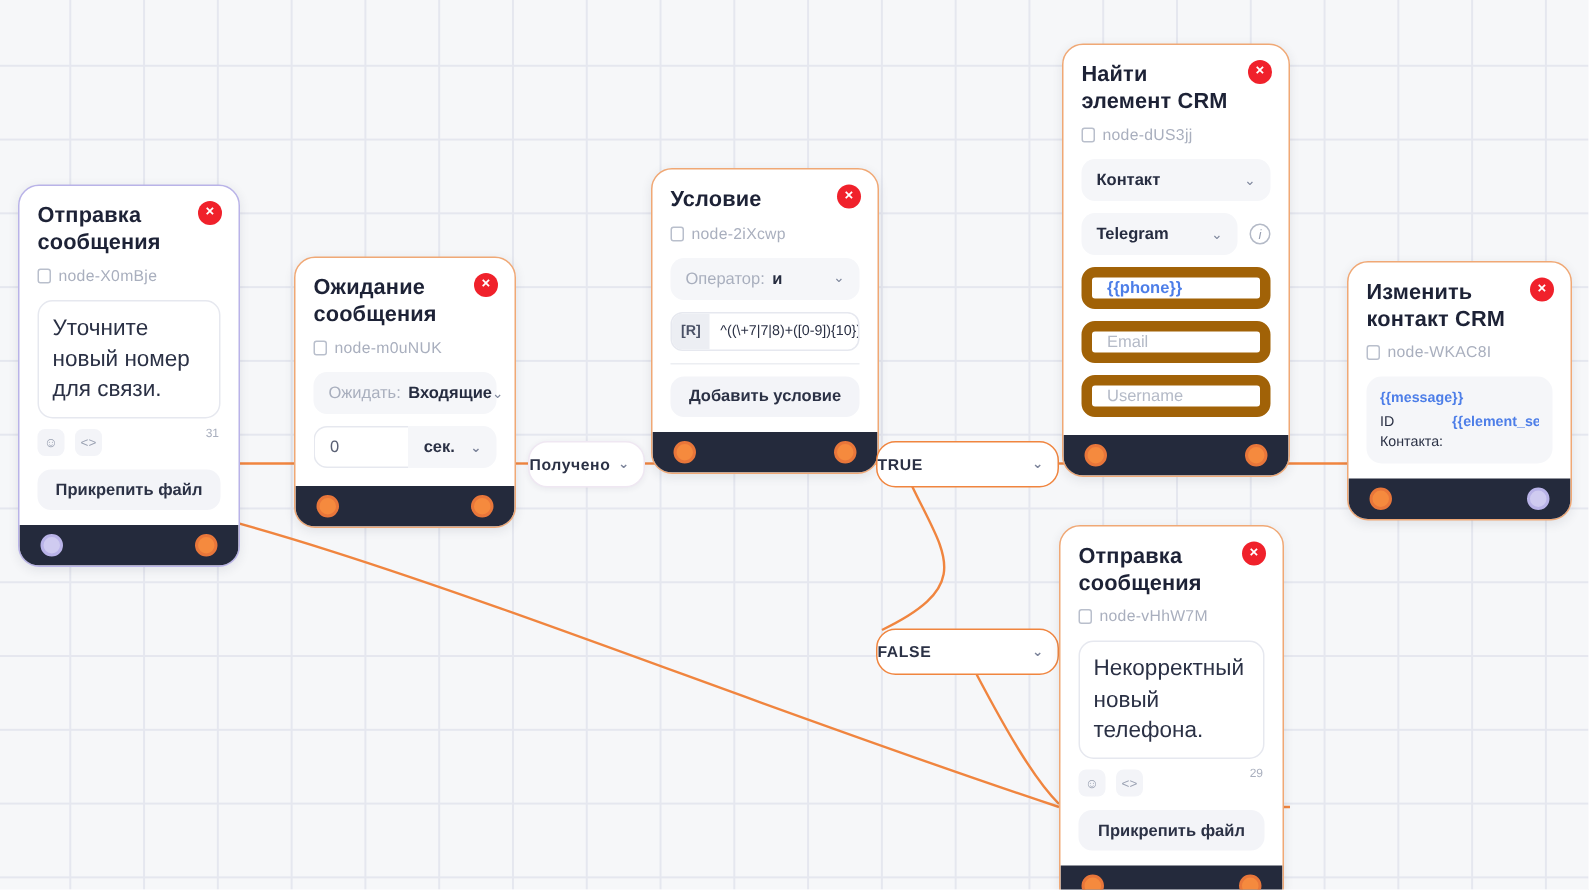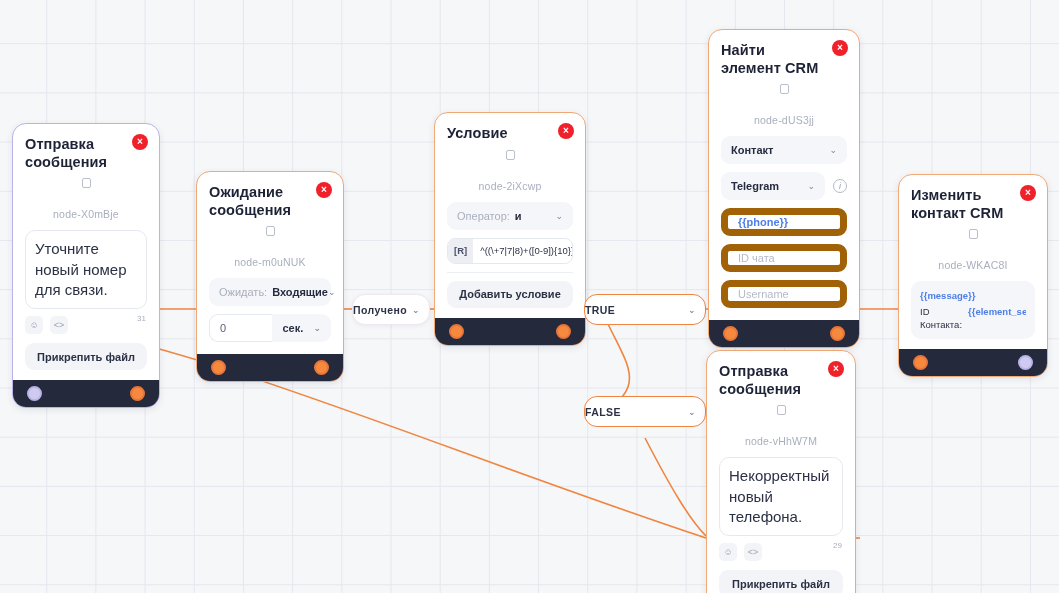--- a/index.html
+++ b/index.html
@@ -31,22 +31,22 @@
     display: flex; flex-direction: column;
   }
   .node.sel { border-color: #b9b3e8; }
   .node-body { padding: 12px 12px 10px 12px; flex: 1 1 auto; }
   .node-title {
     font-size: 14.5px; font-weight: bold; color: #1d2236;
     line-height: 1.22; letter-spacing: .1px;
     padding-right: 26px; margin-bottom: 7px;
   }
   .node-id {
-    display: flex; align-items: center; gap: 20px;
-    font-size: 10.5px; color: #a9afbe; margin-bottom: 10px; letter-spacing: .2px; flex-direction: column;
+    display: flex; align-items: center; gap: 5px;
+    font-size: 10.5px; color: #a9afbe; margin-bottom: 10px; letter-spacing: .2px;
   }
   .copy-ic { width: 9px; height: 10px; border: 1.2px solid #b9bfcc; border-radius: 2px; display:inline-block; }
   .close-btn {
     position: absolute; top: 10px; right: 11px;
     width: 16px; height: 16px; border-radius: 50%;
     background: #f0212b; color: #fff;
     font-size: 10px; line-height: 16px; text-align: center;
     font-weight: bold; cursor: pointer;
   }
   .node-footer {
@@ -253,21 +253,21 @@
       <span class="port out"></span>
       <span class="port out"></span>
     </div>
   </div>
 
   <div class="pill" style="left:584px; top:294px; width:122px;">
     <span>TRUE</span>
     <span class="chev">⌄</span>
   </div>
 
-  <div class="pill" style="left:584px; top:396px; width:122px;">
+  <div class="pill" style="left:584px; top:419px; width:122px;">
     <span>FALSE</span>
     <span class="chev">⌄</span>
   </div>
 
   <div class="node" style="left:708px; top:29px; width:152px;">
     <div class="node-body" style="position:relative;">
       <div class="close-btn">×</div>
       <div class="node-title">Найти элемент CRM</div>
       <div class="node-id">
         <span class="copy-ic"></span>
@@ -278,21 +278,21 @@
         <span class="chev">⌄</span>
       </div>
       <div class="row-inline">
         <div class="fld">
           <span class="val">Telegram</span>
           <span class="chev">⌄</span>
         </div>
         <span class="info-ic">i</span>
       </div>
       <div class="fld-outline filled">{{phone}}</div>
-      <div class="fld-outline">ID чата</div>
+      <div class="fld-outline">Email</div>
       <div class="fld-outline" style="margin-bottom:2px;">Username</div>
     </div>
     <div class="node-footer">
       <span class="port out"></span>
       <span class="port out"></span>
     </div>
   </div>
 
   <div class="node" style="left:898px; top:174px; width:150px;">
     <div class="node-body" style="position:relative;">

